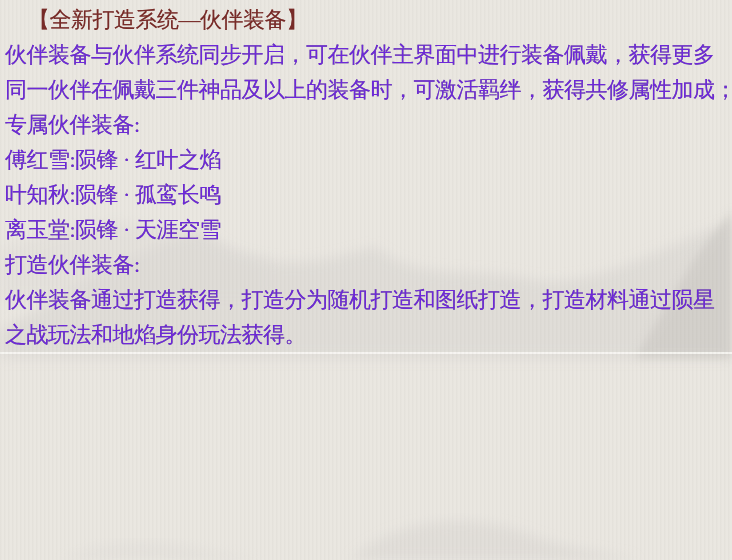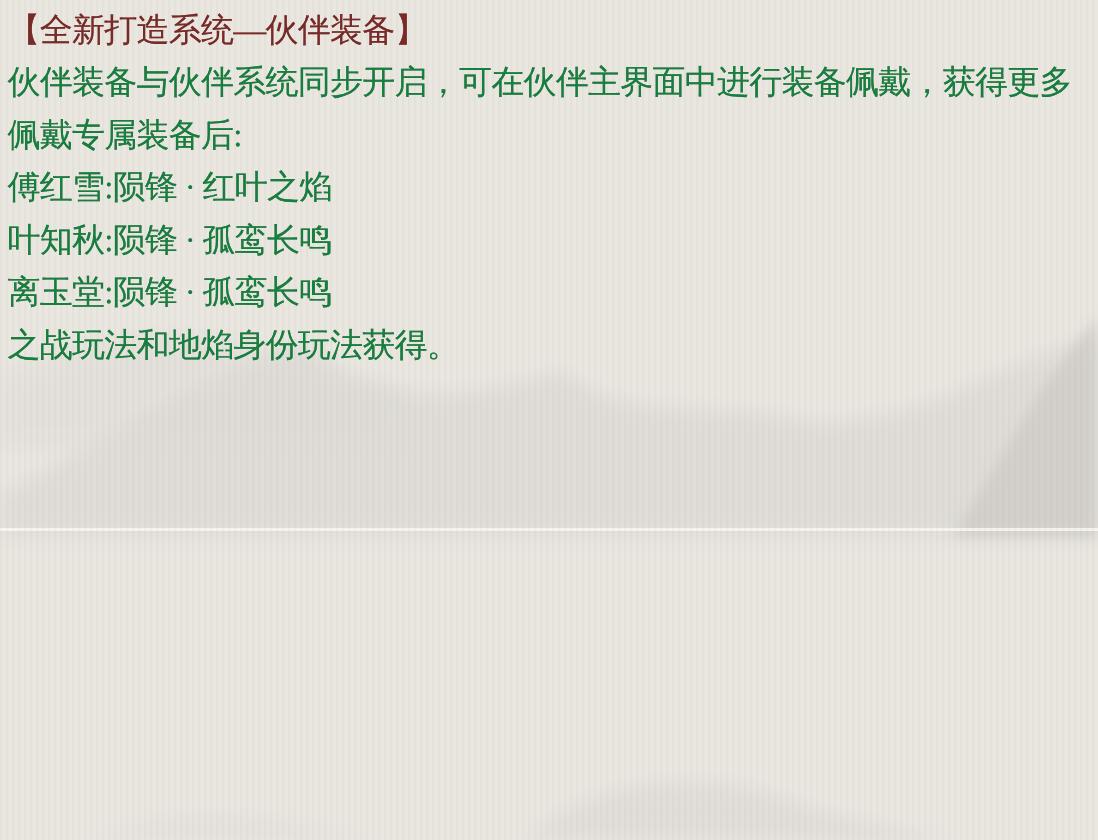--- a/index.html
+++ b/index.html
@@ -40,26 +40,27 @@
     z-index: 2;
     padding: 2px 0 0 5px;
     box-sizing: border-box;
   }
   .line {
     height: 35px;
     line-height: 35px;
     font-size: 22px;
     letter-spacing: -0.5px;
     white-space: pre;
-    color: #15803d;
+    color: #6d28d9;
     text-shadow: 0 0 0.4px rgba(40, 40, 48, 0.55);
   }
   .line.title {
     color: #772b28;
     text-shadow: 0 0 0.4px rgba(119, 43, 40, 0.6);
+    margin-left: 23px;
   }
 </style>
 </head>
 <body>
 
 <div id="screen">
 
   <svg id="mountains" width="732" height="560" viewBox="0 0 732 560" xmlns="http://www.w3.org/2000/svg">
     <defs>
       <filter id="soft" x="-20%" y="-20%" width="140%" height="140%">
@@ -82,21 +83,24 @@
     <rect x="0" y="352" width="732" height="2" fill="#f9f8f5" opacity="0.85"></rect>
 
     <path d="M350,560 C395,518 470,512 525,533 C565,549 610,554 640,560 Z" fill="#dad7d3" opacity="0.55" filter="url(#soft)"></path>
     <path d="M60,560 C100,540 150,538 195,548 C225,555 250,558 265,560 Z" fill="#dedbd7" opacity="0.4" filter="url(#soft)"></path>
   </svg>
 
   <div id="text-layer">
     <div class="line title">【全新打造系统—伙伴装备】</div>
     <div>
         <div class="line body">伙伴装备与伙伴系统同步开启，可在伙伴主界面中进行装备佩戴，获得更多</div>
-        <div class="line subheading">佩戴专属装备后:</div>
+        <div class="line body">同一伙伴在佩戴三件神品及以上的装备时，可激活羁绊，获得共修属性加成；</div>
+        <div class="line subheading">专属伙伴装备:</div>
         <div class="line list">傅红雪:陨锋 · 红叶之焰</div>
         <div class="line list">叶知秋:陨锋 · 孤鸾长鸣</div>
-        <div class="line list">离玉堂:陨锋 · 孤鸾长鸣</div>
+        <div class="line list">离玉堂:陨锋 · 天涯空雪</div>
+        <div class="line subheading">打造伙伴装备:</div>
+        <div class="line body">伙伴装备通过打造获得，打造分为随机打造和图纸打造，打造材料通过陨星</div>
         <div class="line body">之战玩法和地焰身份玩法获得。</div>
       </div>
   </div>
 
 </div>
 
 </body></html>

